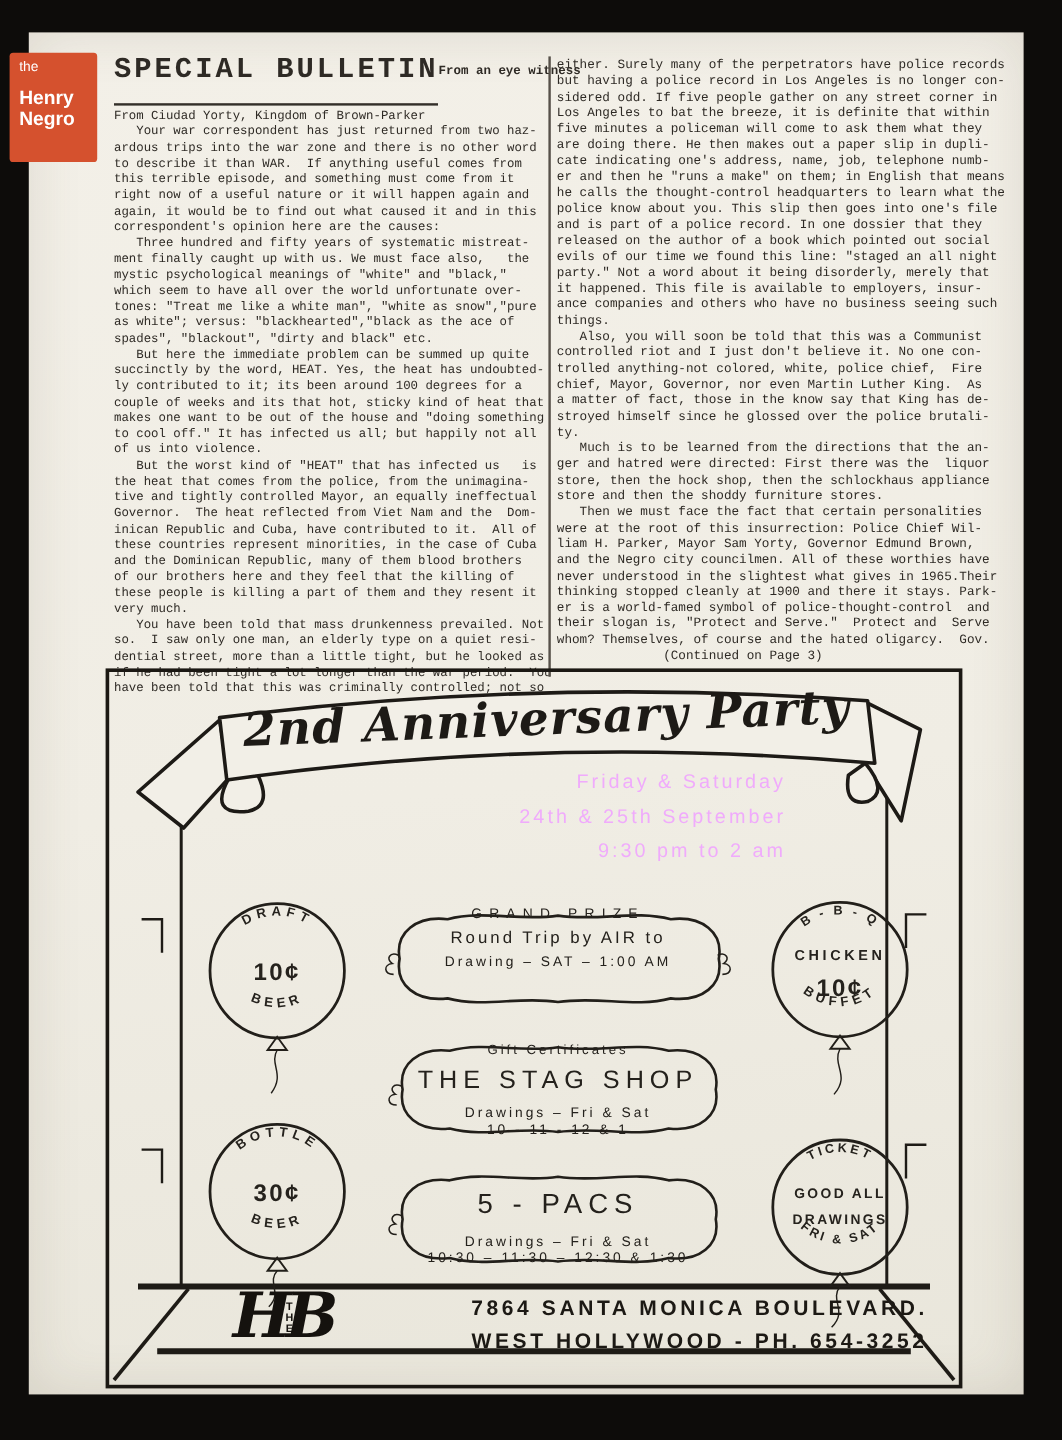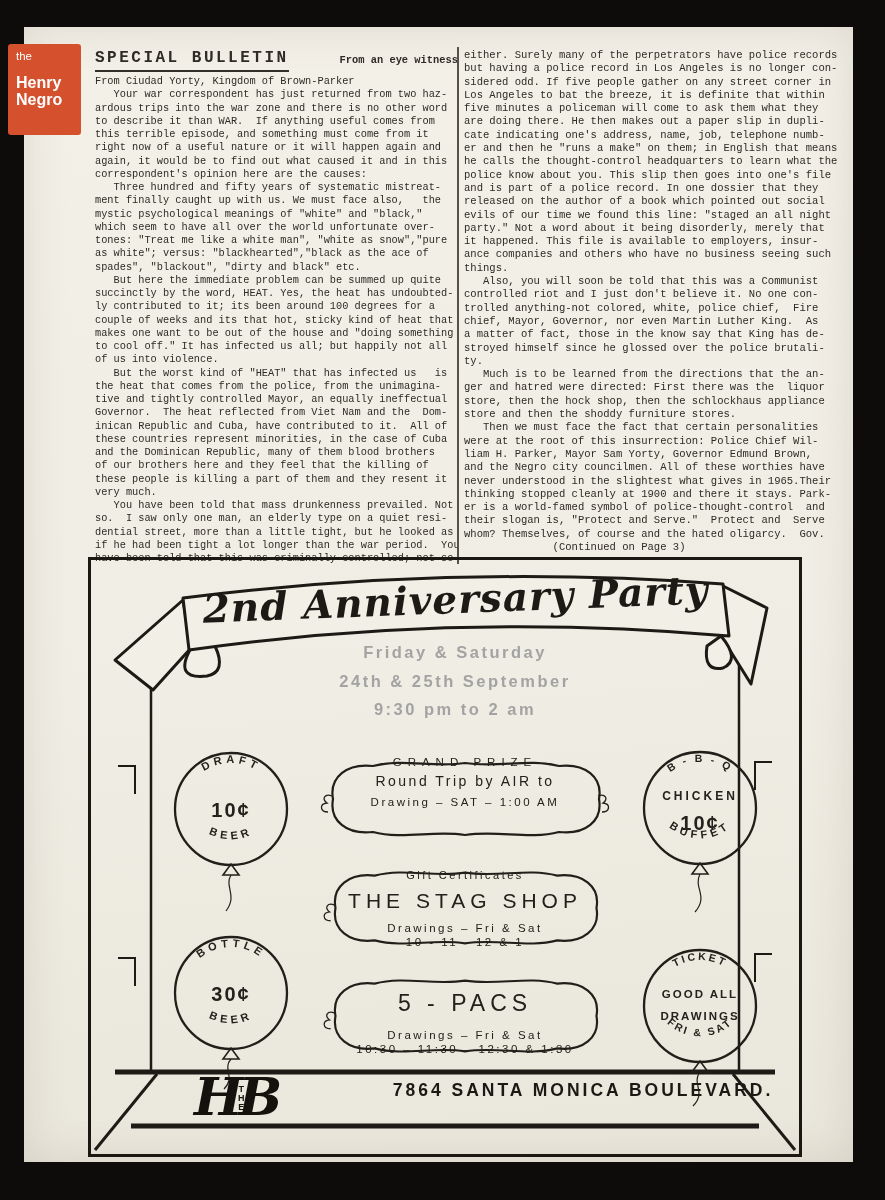--- a/index.html
+++ b/index.html
@@ -11,37 +11,37 @@
   
   .thf-logo{position:absolute;left:8px;top:44px;width:73px;height:91px;background:#d5512e;
             border-radius:3px;padding:6px 4px 0 8px;box-sizing:border-box;color:#fff;}
   .thf-the{display:block;font-size:11.5px;line-height:12px;font-weight:normal;}
   .thf-henry{display:block;font-size:16px;line-height:17px;font-weight:bold;margin-top:12px;}
   .thf-ford{display:block;font-size:16px;line-height:17px;font-weight:bold;}
   
   .mono{font-family:"Liberation Mono","DejaVu Sans Mono",monospace;color:#2e2a25;}
   .col-left{position:absolute;left:95px;top:48px;width:363px;}
   .title-row{display:flex;justify-content:space-between;align-items:flex-start;}
-  .bulletin-title{font-size:16px;line-height:21px;letter-spacing:2.5px;font-weight:bold;
-                  border-bottom:2px solid #332f29;padding-bottom:1px;white-space:nowrap;}
+  .bulletin-title{font-size:24px;line-height:21px;letter-spacing:2.5px;font-weight:bold;
+                  border-bottom:2px solid #332f29;padding-bottom:17px;white-space:nowrap;}
   .bulletin-byline{font-size:10.4px;margin-top:6px;white-space:nowrap;font-weight:bold;}
   pre{margin:0;white-space:pre;}
   .pre-left{font-size:10.3px;line-height:13.25px;margin-top:3px;}
   .pre-right{position:absolute;left:464px;top:49px;width:388px;font-size:10.55px;line-height:13.3px;}
   .divider{position:absolute;left:457px;top:47px;width:1.5px;height:517px;background:#57514a;}
   
   .ad{position:absolute;left:88px;top:557px;width:708px;height:594px;border:3px solid #1b1813;}
   .ad *{box-sizing:border-box;}
   .abs{position:absolute;}
   .banner-svg{left:12px;top:8px;}
   .banner-title{left:92px;top:16px;width:545px;text-align:center;
                 font-family:"DejaVu Serif",serif;font-style:italic;font-weight:bold;
                 font-size:39px;line-height:46px;letter-spacing:1px;color:#1d1a16;
                 transform:rotate(-2.2deg);}
-  .schedule{left:164px;top:78px;width:400px;text-align:center;font-weight:bold;color:#a3a3a3;}
+  .schedule{left:164px;top:78px;width:400px;text-align:right;font-weight:normal;color:#f0abfc;}
   .schedule div{font-size:16.5px;letter-spacing:2.5px;line-height:28.5px;}
   svg text{font-family:"Liberation Sans",sans-serif;font-weight:bold;fill:#25221d;}
   .arc-text{font-size:11px;letter-spacing:4px;}
   .arc-text-sm{font-size:10.5px;letter-spacing:2.5px;}
   .balloon-price{font-size:20px;letter-spacing:2px;}
   .balloon-line{font-size:12px;letter-spacing:3px;}
   .balloon-line-sm{font-size:11.5px;letter-spacing:2px;}
   .blob{position:absolute;}
   .blob svg{position:absolute;left:0;top:0;}
   .blob-content{position:relative;z-index:1;display:flex;flex-direction:column;align-items:center;
@@ -271,16 +271,17 @@
       </div>
     </div>
 
     <div class="abs hub-logo">
       <span class="hub-h">H</span>
       <span class="hub-the">THE</span>
       <span class="hub-b">B</span>
     </div>
     <div class="abs ad-address">
       <div>7864 SANTA MONICA BOULEVARD.</div>
+      <div>WEST HOLLYWOOD - PH. 654-3252</div>
     </div>
 
   </div>
 </div>
 
 </body></html>

